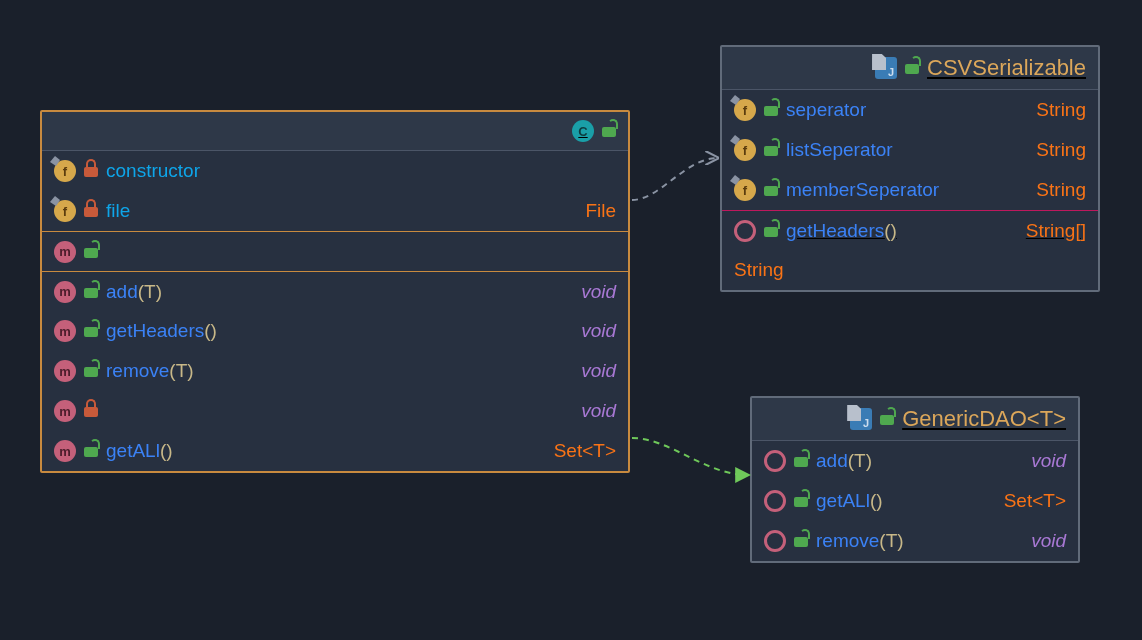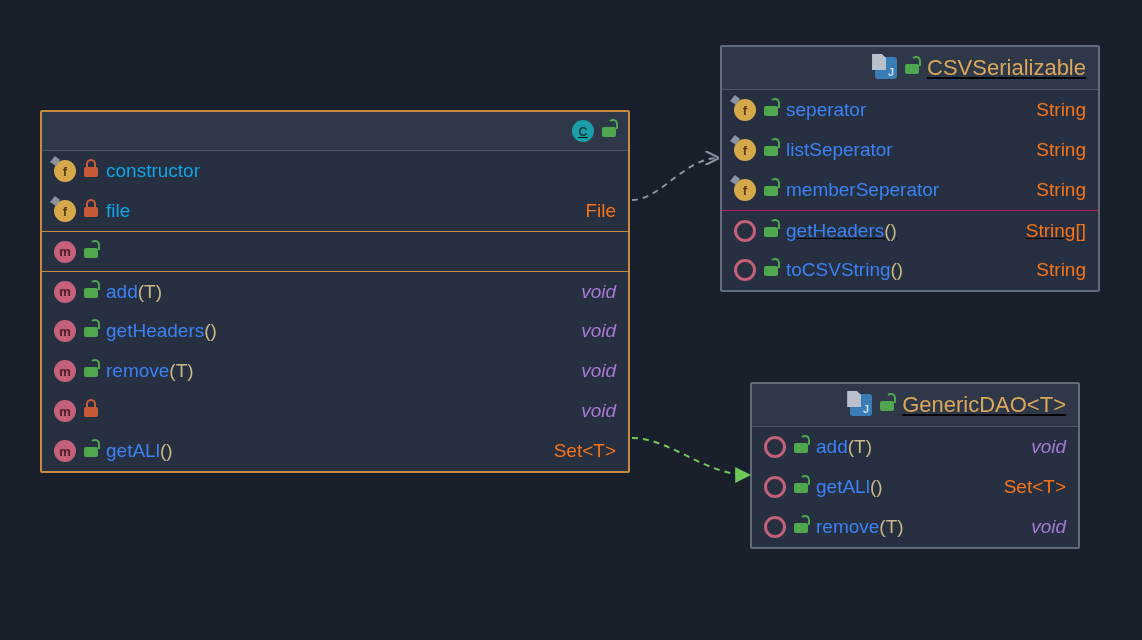--- a/index.html
+++ b/index.html
@@ -230,30 +230,25 @@
   </div>
   <div class="row divider-gray">
     <div class="row-left">
       <span class="icon-circle icon-m hollow-ring"></span>
       <span class="lock lock-open open"></span>
       <span><span class="name-blue">getHeaders</span><span class="paren">()</span></span>
     </div>
     <div class="row-right type-tan">String[]</div>
   </div>
   <div class="row">
-    <div class="row-left">
-      <span class="icon-circle icon-m hollow-ring"></span>
-      <span class="lock lock-open open"></span>
-      <span><span class="name-blue">toCSVString</span><span class="paren">()</span></span>
-    </div>
     <div class="row-right type-tan">String</div>
   </div>
 </div>
 
-<div class="class-box gray" style="left:750px; top:382px; width:330px;">
+<div class="class-box gray" style="left:750px; top:396px; width:330px;">
   <div class="class-header">
     <span class="icon-circle icon-i">
         <span class="icon-i-paper"></span>
       </span>
     <span class="lock lock-open open"></span>
     <span class="class-title">GenericDAO&lt;T&gt;</span>
   </div>
   <div class="row">
     <div class="row-left">
       <span class="icon-circle icon-m hollow-ring"></span>

